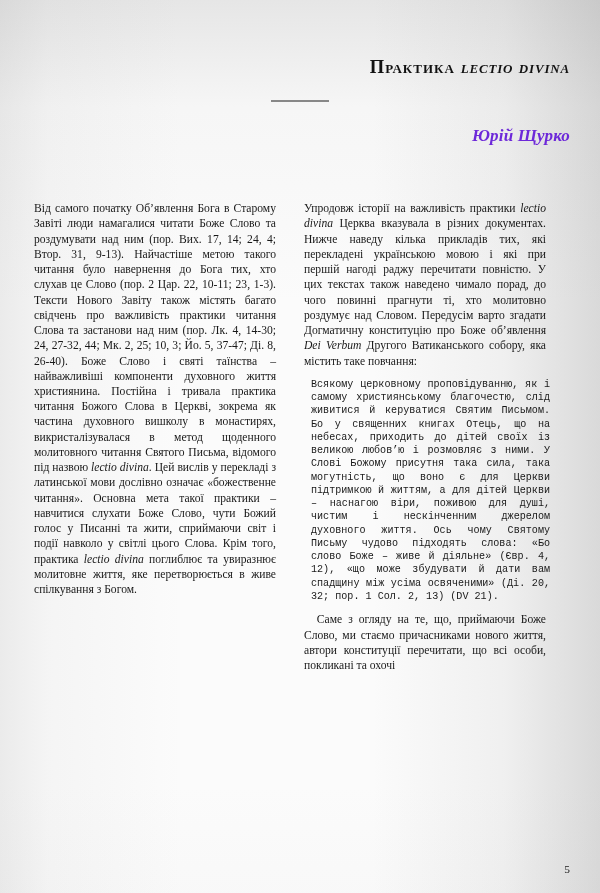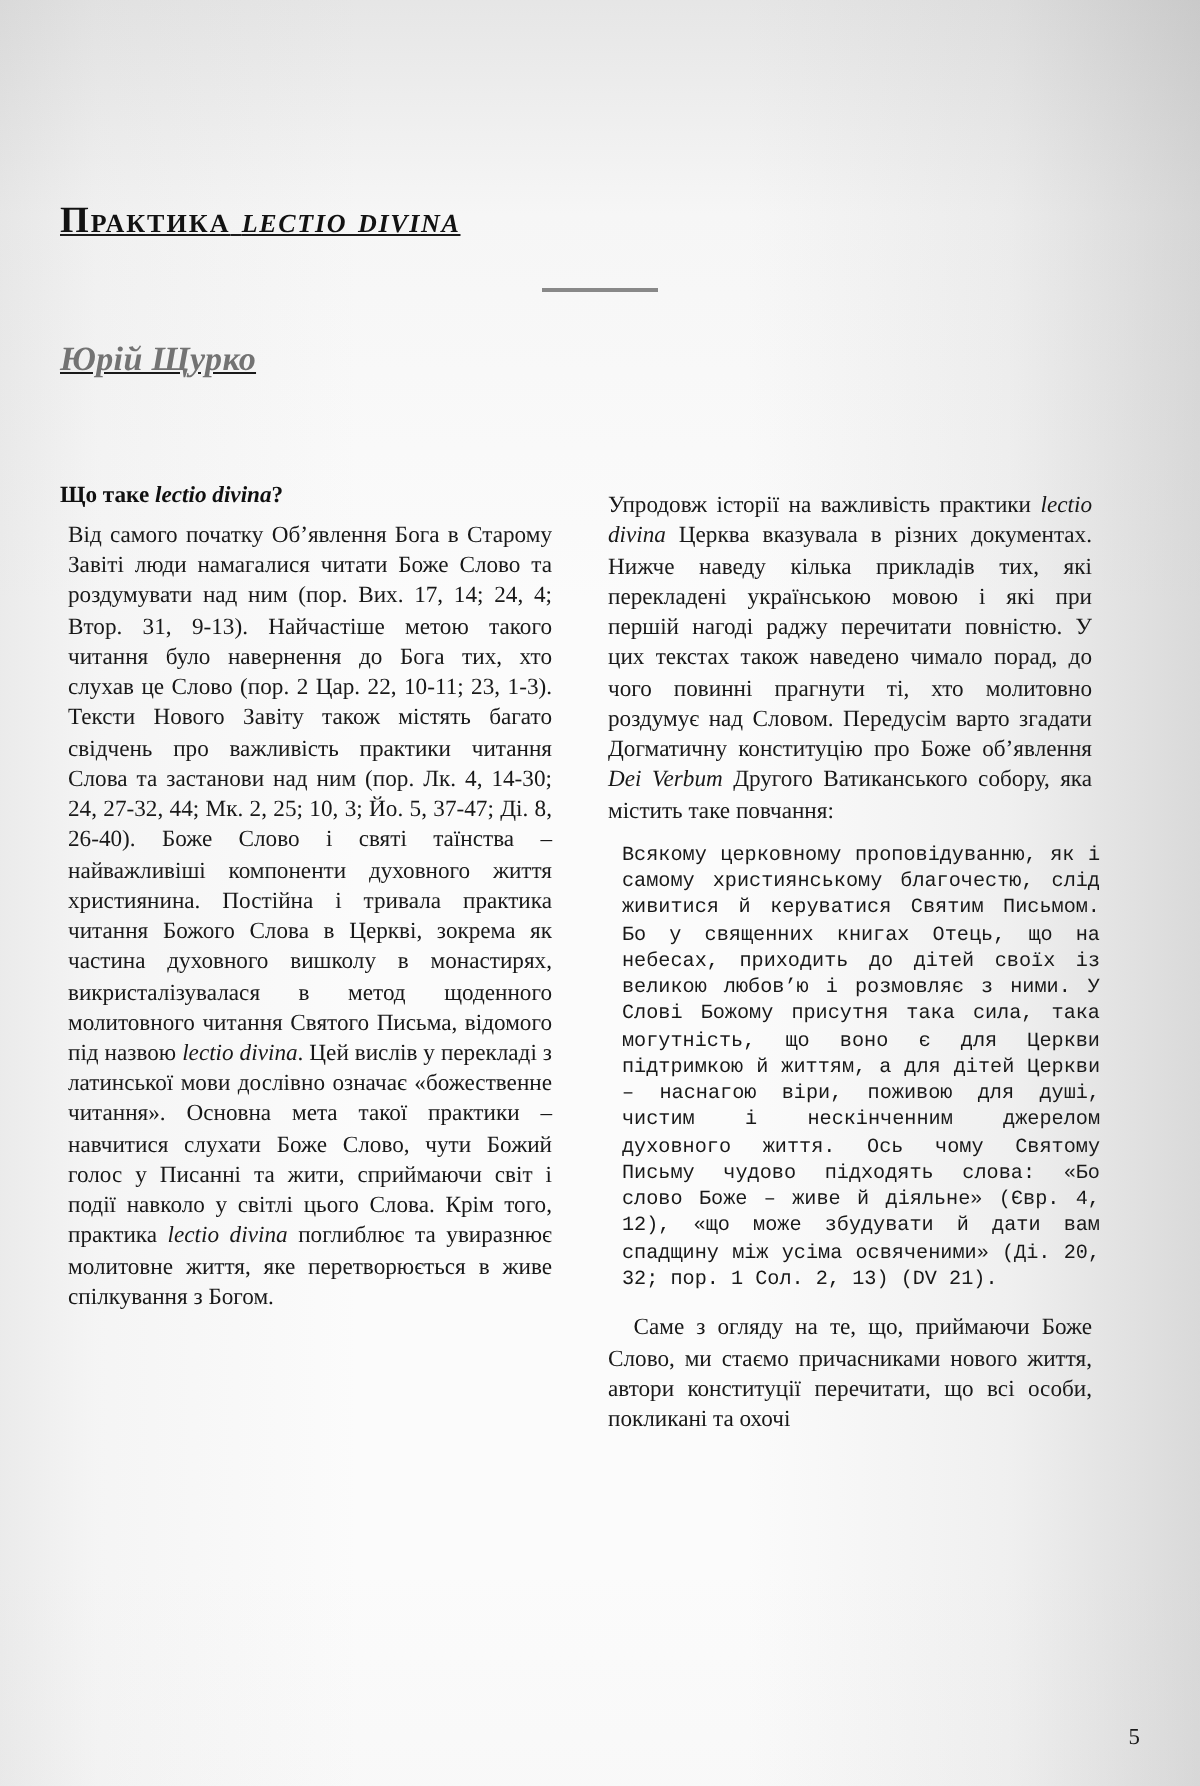--- a/index.html
+++ b/index.html
@@ -41,23 +41,22 @@
 
   .content {
     position: absolute;
     inset: 0;
     padding: 0 30px;
     box-sizing: border-box;
   }
 
   
   .masthead {
-    padding-top: 100px;
-    text-align: left;
-    text-decoration: underline;
+    padding-top: 56px;
+    text-align: right;
   }
 
   .article-title {
     margin: 0;
     font-size: 18.5px;
     font-weight: 700;
     font-variant: small-caps;
     letter-spacing: 0.055em;
     line-height: 1.2;
     color: #121212;
@@ -76,21 +75,21 @@
     border: 0;
     margin: 22px auto 0;
   }
 
   .author {
     margin: 24px 0 0;
     font-size: 17px;
     font-weight: 700;
     font-style: italic;
     letter-spacing: 0.01em;
-    color: #737373;
+    color: #6d28d9;
   }
 
   
   .columns {
     display: flex;
     gap: 20px;
     margin-top: 51px;
   }
 
   .column {
@@ -166,21 +165,20 @@
       <span>Практика</span>
       <span class="latin">lectio divina</span>
     </h1>
     <hr class="title-rule">
     <p class="author">Юрій Щурко</p>
   </header>
 
   <div class="columns">
 
     <div class="column">
-      <h2 class="section-heading"><span>Що таке </span><span class="latin">lectio divina</span><span>?</span></h2>
       <p class="body-par"><span>Від самого початку Об’явлення Бога в Старому Завіті люди намагалися читати Боже Слово та роздумувати над ним (пор. Вих. 17, 14; 24, 4; Втор. 31, 9-13). Найчастіше метою такого читання було навернення до Бога тих, хто слухав це Слово (пор. 2 Цар. 22, 10-11; 23, 1-3). Тексти Нового Завіту також містять багато свідчень про важливість практики читання Слова та застанови над ним (пор. Лк. 4, 14-30; 24, 27-32, 44; Мк. 2, 25; 10, 3; Йо. 5, 37-47; Ді. 8, 26-40). Боже Слово і святі таїнства – найважливіші компоненти духовного життя християнина. Постійна і тривала практика читання Божого Слова в Церкві, зокрема як частина духовного вишколу в монастирях, викристалізувалася в метод щоденного молитовного читання Святого Письма, відомого під назвою </span><span class="latin">lectio divina</span><span>. Цей вислів у перекладі з латинської мови дослівно означає «божественне читання». Основна мета такої практики – навчитися слухати Боже Слово, чути Божий голос у Писанні та жити, сприймаючи світ і події навколо у світлі цього Слова. Крім того, практика </span><span class="latin">lectio divina</span><span> поглиблює та увиразнює молитовне життя, яке перетворюється в живе спілкування з Богом.</span></p>
     </div>
 
     <div class="column">
       <p class="body-par"><span>Упродовж історії на важливість практики </span><span class="latin">lectio divina</span><span> Церква вказувала в різних документах. Нижче наведу кілька прикладів тих, які перекладені українською мовою і які при першій нагоді раджу перечитати повністю. У цих текстах також наведено чимало порад, до чого повинні прагнути ті, хто молитовно роздумує над Словом. Передусім варто згадати Догматичну конституцію про Боже об’явлення </span><span class="latin">Dei Verbum</span><span> Другого Ватиканського собору, яка містить таке повчання:</span></p>
 
       <blockquote class="quote-block">
         <p class="quote-par">Всякому церковному проповідуванню, як і самому християнському благочестю, слід живитися й керуватися Святим Письмом. Бо у священних книгах Отець, що на небесах, приходить до дітей своїх із великою любов’ю і розмовляє з ними. У Слові Божому присутня така сила, така могутність, що воно є для Церкви підтримкою й життям, а для дітей Церкви – наснагою віри, поживою для душі, чистим і нескінченним джерелом духовного життя. Ось чому Святому Письму чудово підходять слова: «Бо слово Боже – живе й діяльне» (Євр. 4, 12), «що може збудувати й дати вам спадщину між усіма освяченими» (Ді. 20, 32; пор. 1 Сол. 2, 13) (DV 21).</p>
       </blockquote>
 

